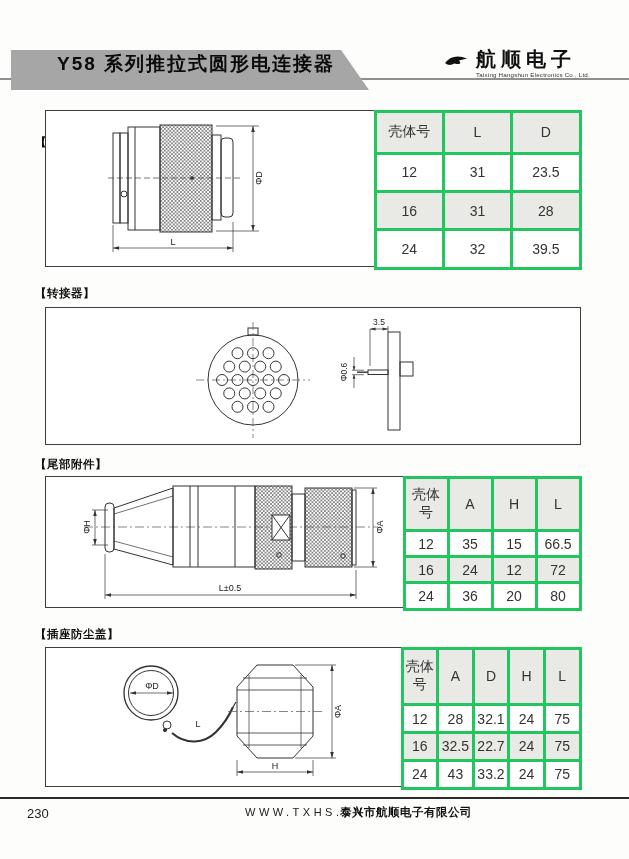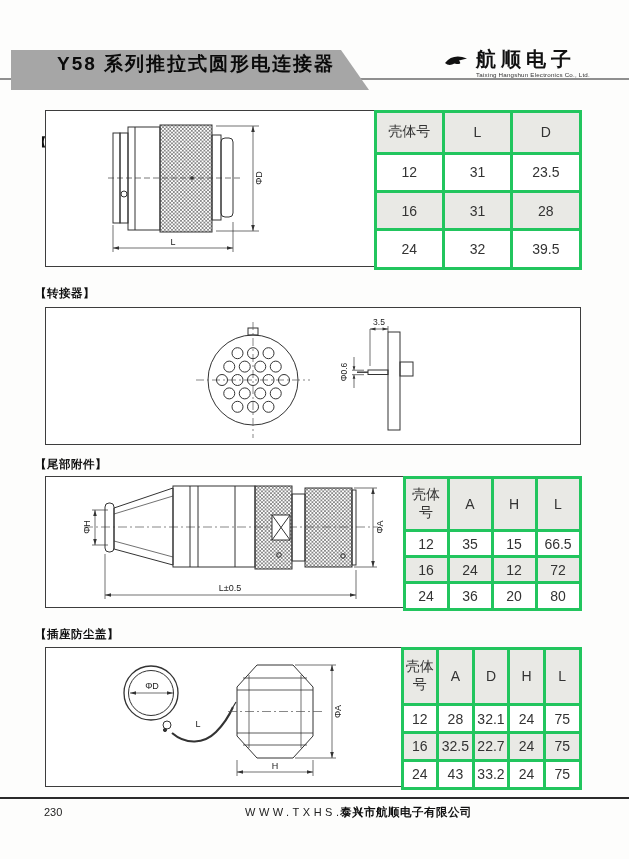--- a/index.html
+++ b/index.html
@@ -50,21 +50,21 @@
     border:3px solid #22c55e;text-align:center;vertical-align:middle;
     font-size:14px;color:#333;padding:0;
   }
   .dtable tr.shade td{background:var(--shade);}
   #t1{width:208px;height:160px;}
   #t3{width:179px;height:135px;}
   #t4{width:181px;height:143px;}
 
   
   .foot-rule{position:absolute;top:797px;left:0;width:629px;height:2px;background:#2b2b2b;}
-  .foot-page{position:absolute;top:806px;left:44px;font-size:11px;color:#222;}
+  .foot-page{position:absolute;top:806px;left:27px;font-size:13px;color:#222;}
   .foot-site{position:absolute;top:806px;left:245px;font-size:11px;letter-spacing:3.5px;color:#222;}
   .foot-co{position:absolute;top:805px;left:340px;font-size:11.5px;font-weight:bold;color:#111;letter-spacing:.5px;}
 
   svg text{font-family:"Liberation Sans","DejaVu Sans",sans-serif;fill:#222;}
 </style>
 </head>
 <body>
 
 <div class="page">
 

